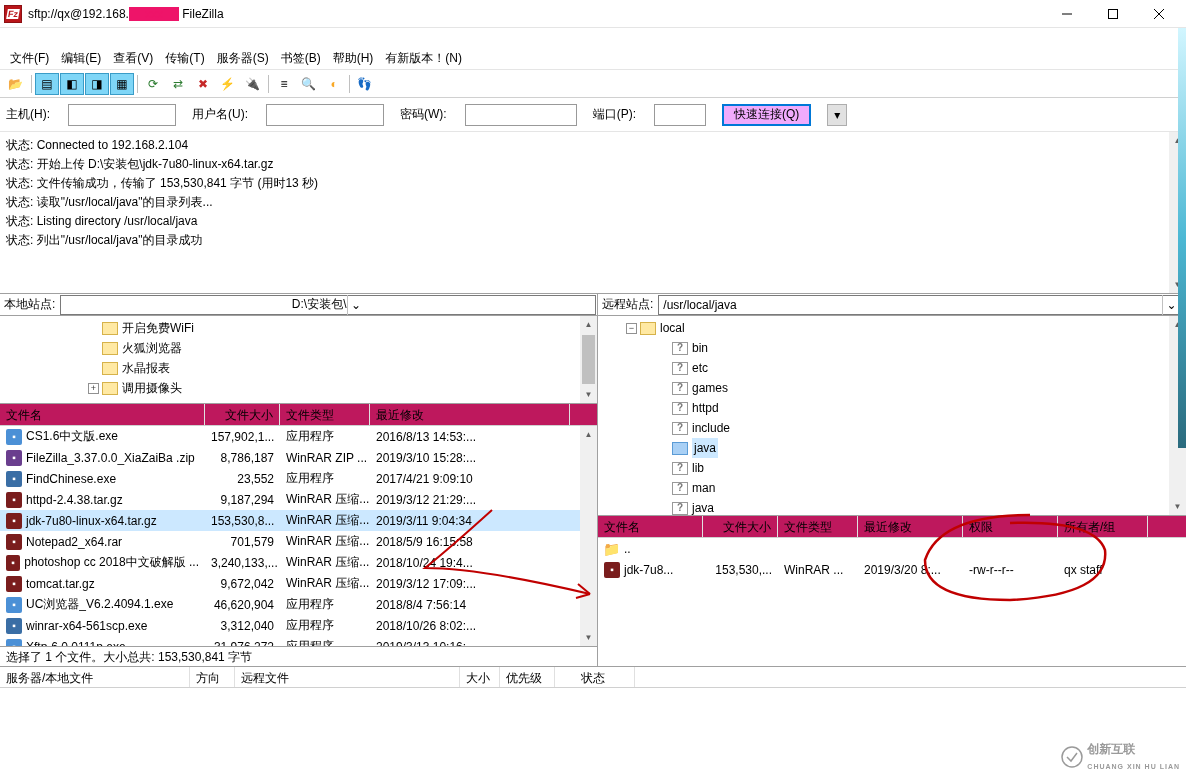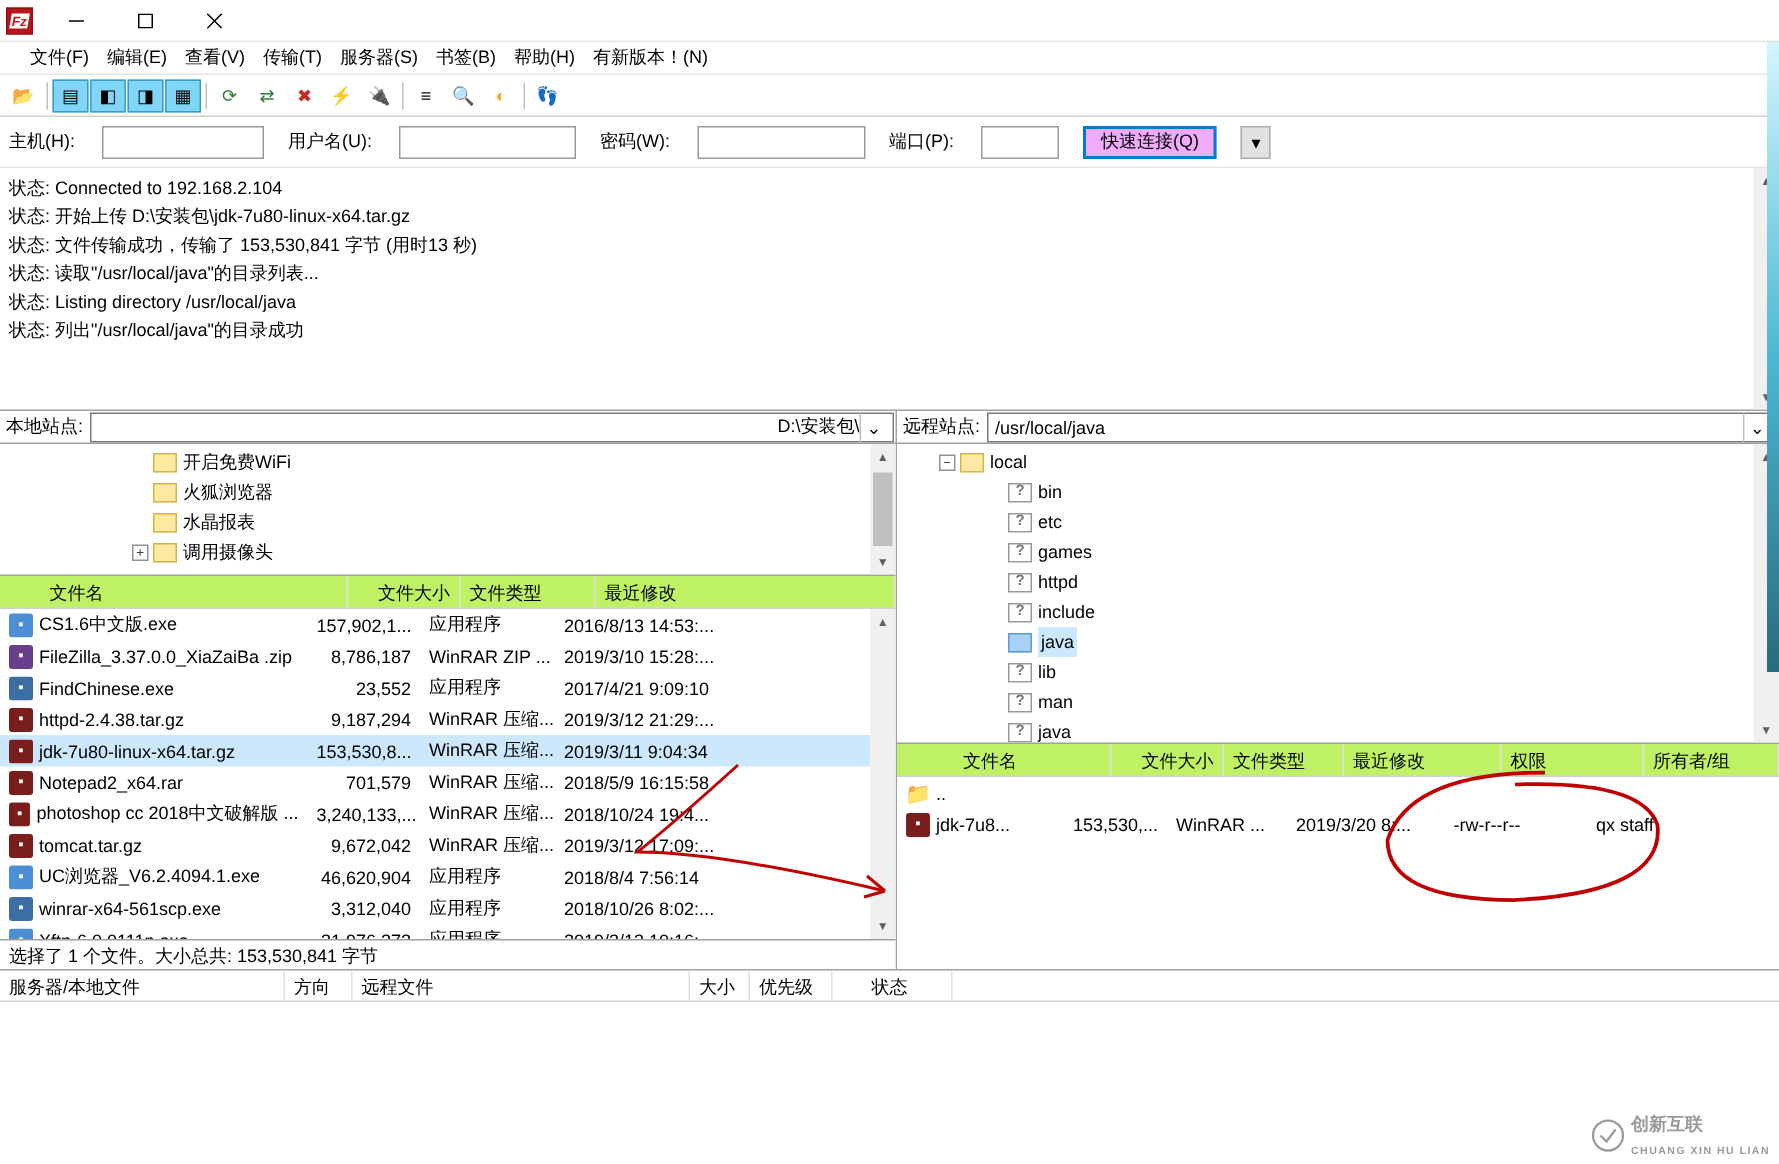--- a/index.html
+++ b/index.html
@@ -4,21 +4,21 @@
 <style>
 * { margin: 0; padding: 0; box-sizing: border-box; font-family: "Microsoft YaHei", Tahoma, sans-serif; font-size: 12px; }
 body { background: #fff; width: 1186px; height: 776px; overflow: hidden; position: relative; }
 .titlebar { height: 28px; display: flex; align-items: center; padding: 0 4px; background: #fff; border-bottom: 1px solid #e5e5e5; }
 .titlebar-icon { width: 18px; height: 18px; background: #b9161a; border: 1px solid #8d1013; position: relative; margin-right: 6px; display: flex; align-items: center; justify-content: center; }
 .titlebar-icon span { background: #fff; color: #b9161a; font-size: 9px; font-weight: bold; padding: 0 1px; transform: skewX(-10deg); }
 .titlebar-text { flex: 1; }
 .titlebar-text .redact { background: #ee1469; color: #ee1469; padding: 0 16px; }
 .titlebar-btns { display: flex; gap: 0; }
 .titlebar-btn { width: 46px; height: 28px; display: flex; align-items: center; justify-content: center; cursor: pointer; }
-.menubar { height: 22px; display: flex; align-items: center; padding: 0 14px; border-bottom: 1px solid #e5e5e5; }
+.menubar { height: 22px; display: flex; align-items: center; padding: 0 4px; border-bottom: 1px solid #e5e5e5; margin-top: 20px; }
 .menubar span { padding: 2px 6px; cursor: pointer; }
 .toolbar { height: 28px; display: flex; align-items: center; padding: 2px 4px; gap: 1px; border-bottom: 1px solid #d0d0d0; }
 .tool-btn { width: 24px; height: 22px; border: 1px solid transparent; display: flex; align-items: center; justify-content: center; cursor: pointer; }
 .tool-sep { width: 1px; height: 18px; background: #c0c0c0; margin: 0 2px; }
 .quickconnect { height: 34px; display: flex; align-items: center; padding: 0 6px; gap: 16px; border-bottom: 1px solid #e5e5e5; }
 .quickconnect label { margin-right: 2px; }
 .quickconnect input { height: 22px; border: 1px solid #999; padding: 0 4px; background: #fff; }
 .qc-host { width: 108px; }
 .qc-user { width: 118px; }
 .qc-pass { width: 112px; }
@@ -36,21 +36,21 @@
 .site-input { flex: 1; height: 20px; border: 1px solid #7a7a7a; background: #fff; padding: 0 4px; margin: 0 1px; }
 .site-drop { width: 18px; height: 20px; display: flex; align-items: center; justify-content: center; border-left: 1px solid #c0c0c0; cursor: pointer; }
 .tree-pane { height: 88px; overflow: hidden; border-bottom: 1px solid #a0a0a0; position: relative; background: #fff; }
 .tree { padding: 2px 4px; line-height: 20px; }
 .tree-row { display: flex; align-items: center; height: 20px; white-space: nowrap; }
 .tree-indent { display: inline-block; }
 .expander { width: 11px; height: 11px; border: 1px solid #919191; display: inline-flex; align-items: center; justify-content: center; font-size: 9px; line-height: 1; color: #404040; margin-right: 3px; background: #fff; cursor: pointer; }
 .folder-icon { width: 16px; height: 13px; background: #ffe9a3; border: 1px solid #d6b24a; margin-right: 4px; position: relative; }
 .folder-icon.sel { background: #a9d0f5; border-color: #5b9bd5; }
 .unknown-icon { width: 16px; height: 13px; background: #fff; border: 1px solid #999; margin-right: 4px; display: inline-flex; align-items: center; justify-content: center; font-size: 10px; color: #777; font-weight: bold; }
-.list-header { display: flex; height: 22px; border-bottom: 1px solid #d0d0d0; background: #bef264; justify-content: flex-end; }
+.list-header { display: flex; height: 22px; border-bottom: 1px solid #d0d0d0; background: #be185d; }
 .list-header .col { border-right: 1px solid #e0e0e0; padding: 3px 6px; overflow: hidden; white-space: nowrap; }
 .list-body { flex: 1; overflow: hidden; position: relative; background: #fff; }
 .list-row { display: flex; height: 21px; align-items: center; white-space: nowrap; }
 .list-row .col { padding: 0 6px; overflow: hidden; }
 .list-row.selected { background: #cce8ff; }
 .col-name { display: flex; align-items: center; }
 .sel-bar { height: 20px; border-top: 1px solid #a0a0a0; padding: 2px 6px; background: #fff; }
 .queue-header { display: flex; height: 22px; border-top: 1px solid #a0a0a0; border-bottom: 1px solid #d0d0d0; }
 .queue-header .col { border-right: 1px solid #e0e0e0; padding: 3px 6px; }
 .arrow-annotation { position: absolute; left: 420px; top: 498px; pointer-events: none; z-index: 100; }
@@ -64,20 +64,23 @@
 .i-app { background: #4b90d6; color: #fff; border-radius: 2px; }
 .i-up { color: #d6b24a; font-size: 14px; }
 </style>
 </head>
 <body>
 
 <div class="titlebar">
   <div class="titlebar-icon">
       <span>Fz</span>
     </div>
+  <div class="titlebar-text">
+    <span>sftp://qx@192.168.</span><span class="redact">xxx</span><span> FileZilla</span>
+  </div>
   <div class="titlebar-btns">
     <div class="titlebar-btn">
         <svg width="10" height="10">
           <line x1="0" y1="5" x2="10" y2="5" stroke="#000"></line>
         </svg>
       </div>
     <div class="titlebar-btn">
         <svg width="10" height="10">
           <rect x="0.5" y="0.5" width="9" height="9" fill="none" stroke="#000"></rect>
         </svg>
@@ -147,21 +150,21 @@
     <div class="scroll-arrow">▲</div>
     <div class="scroll-arrow">▼</div>
   </div>
 </div>
 
 <div class="main-split">
 
   <div class="left-pane">
     <div class="site-bar">
       <label>本地站点:</label>
-      <div class="site-input" style="display:flex;align-items:center;justify-content:flex-end">
+      <div class="site-input" style="display:flex;align-items:center;justify-content:center">
         <span>D:\安装包\</span>
           <span class="site-drop">⌄</span>
       </div>
     </div>
     <div class="tree-pane">
       <div class="tree" id="local-tree">
           <div class="tree-row">
             <span class="tree-indent" style="width:84px"></span>
             <span style="width:14px;display:inline-block"></span>
             <span class="folder-icon"></span>

